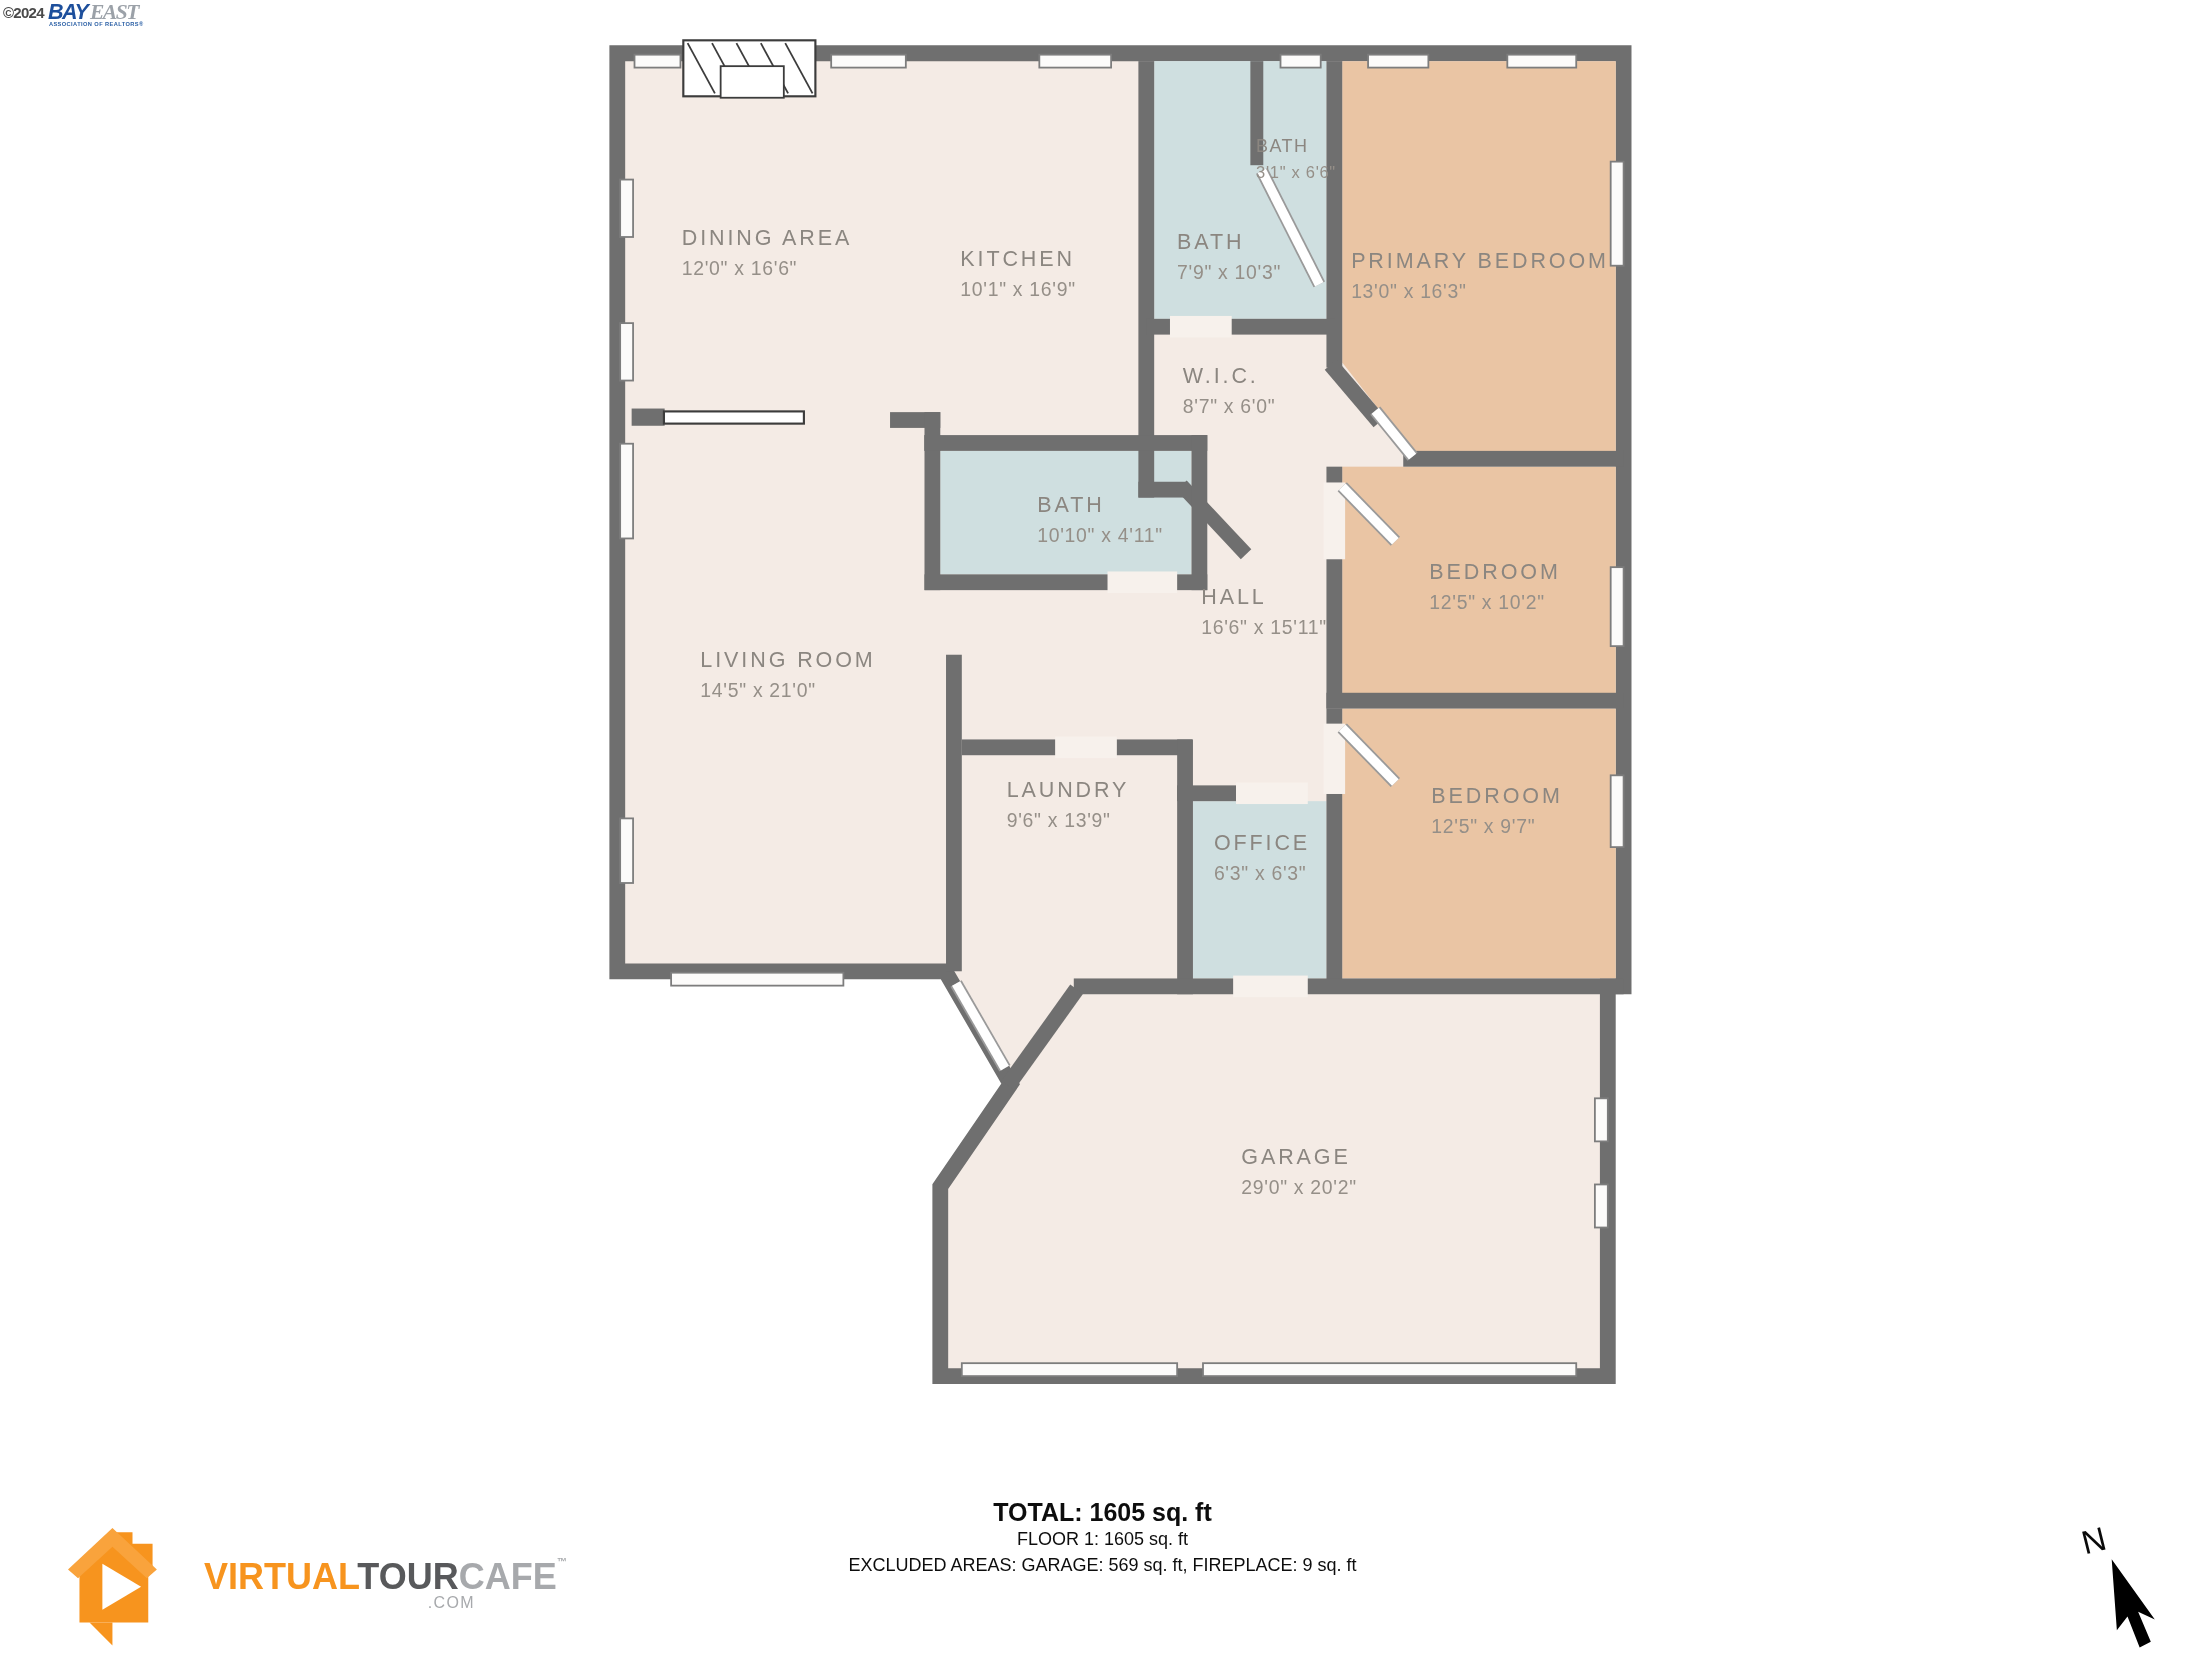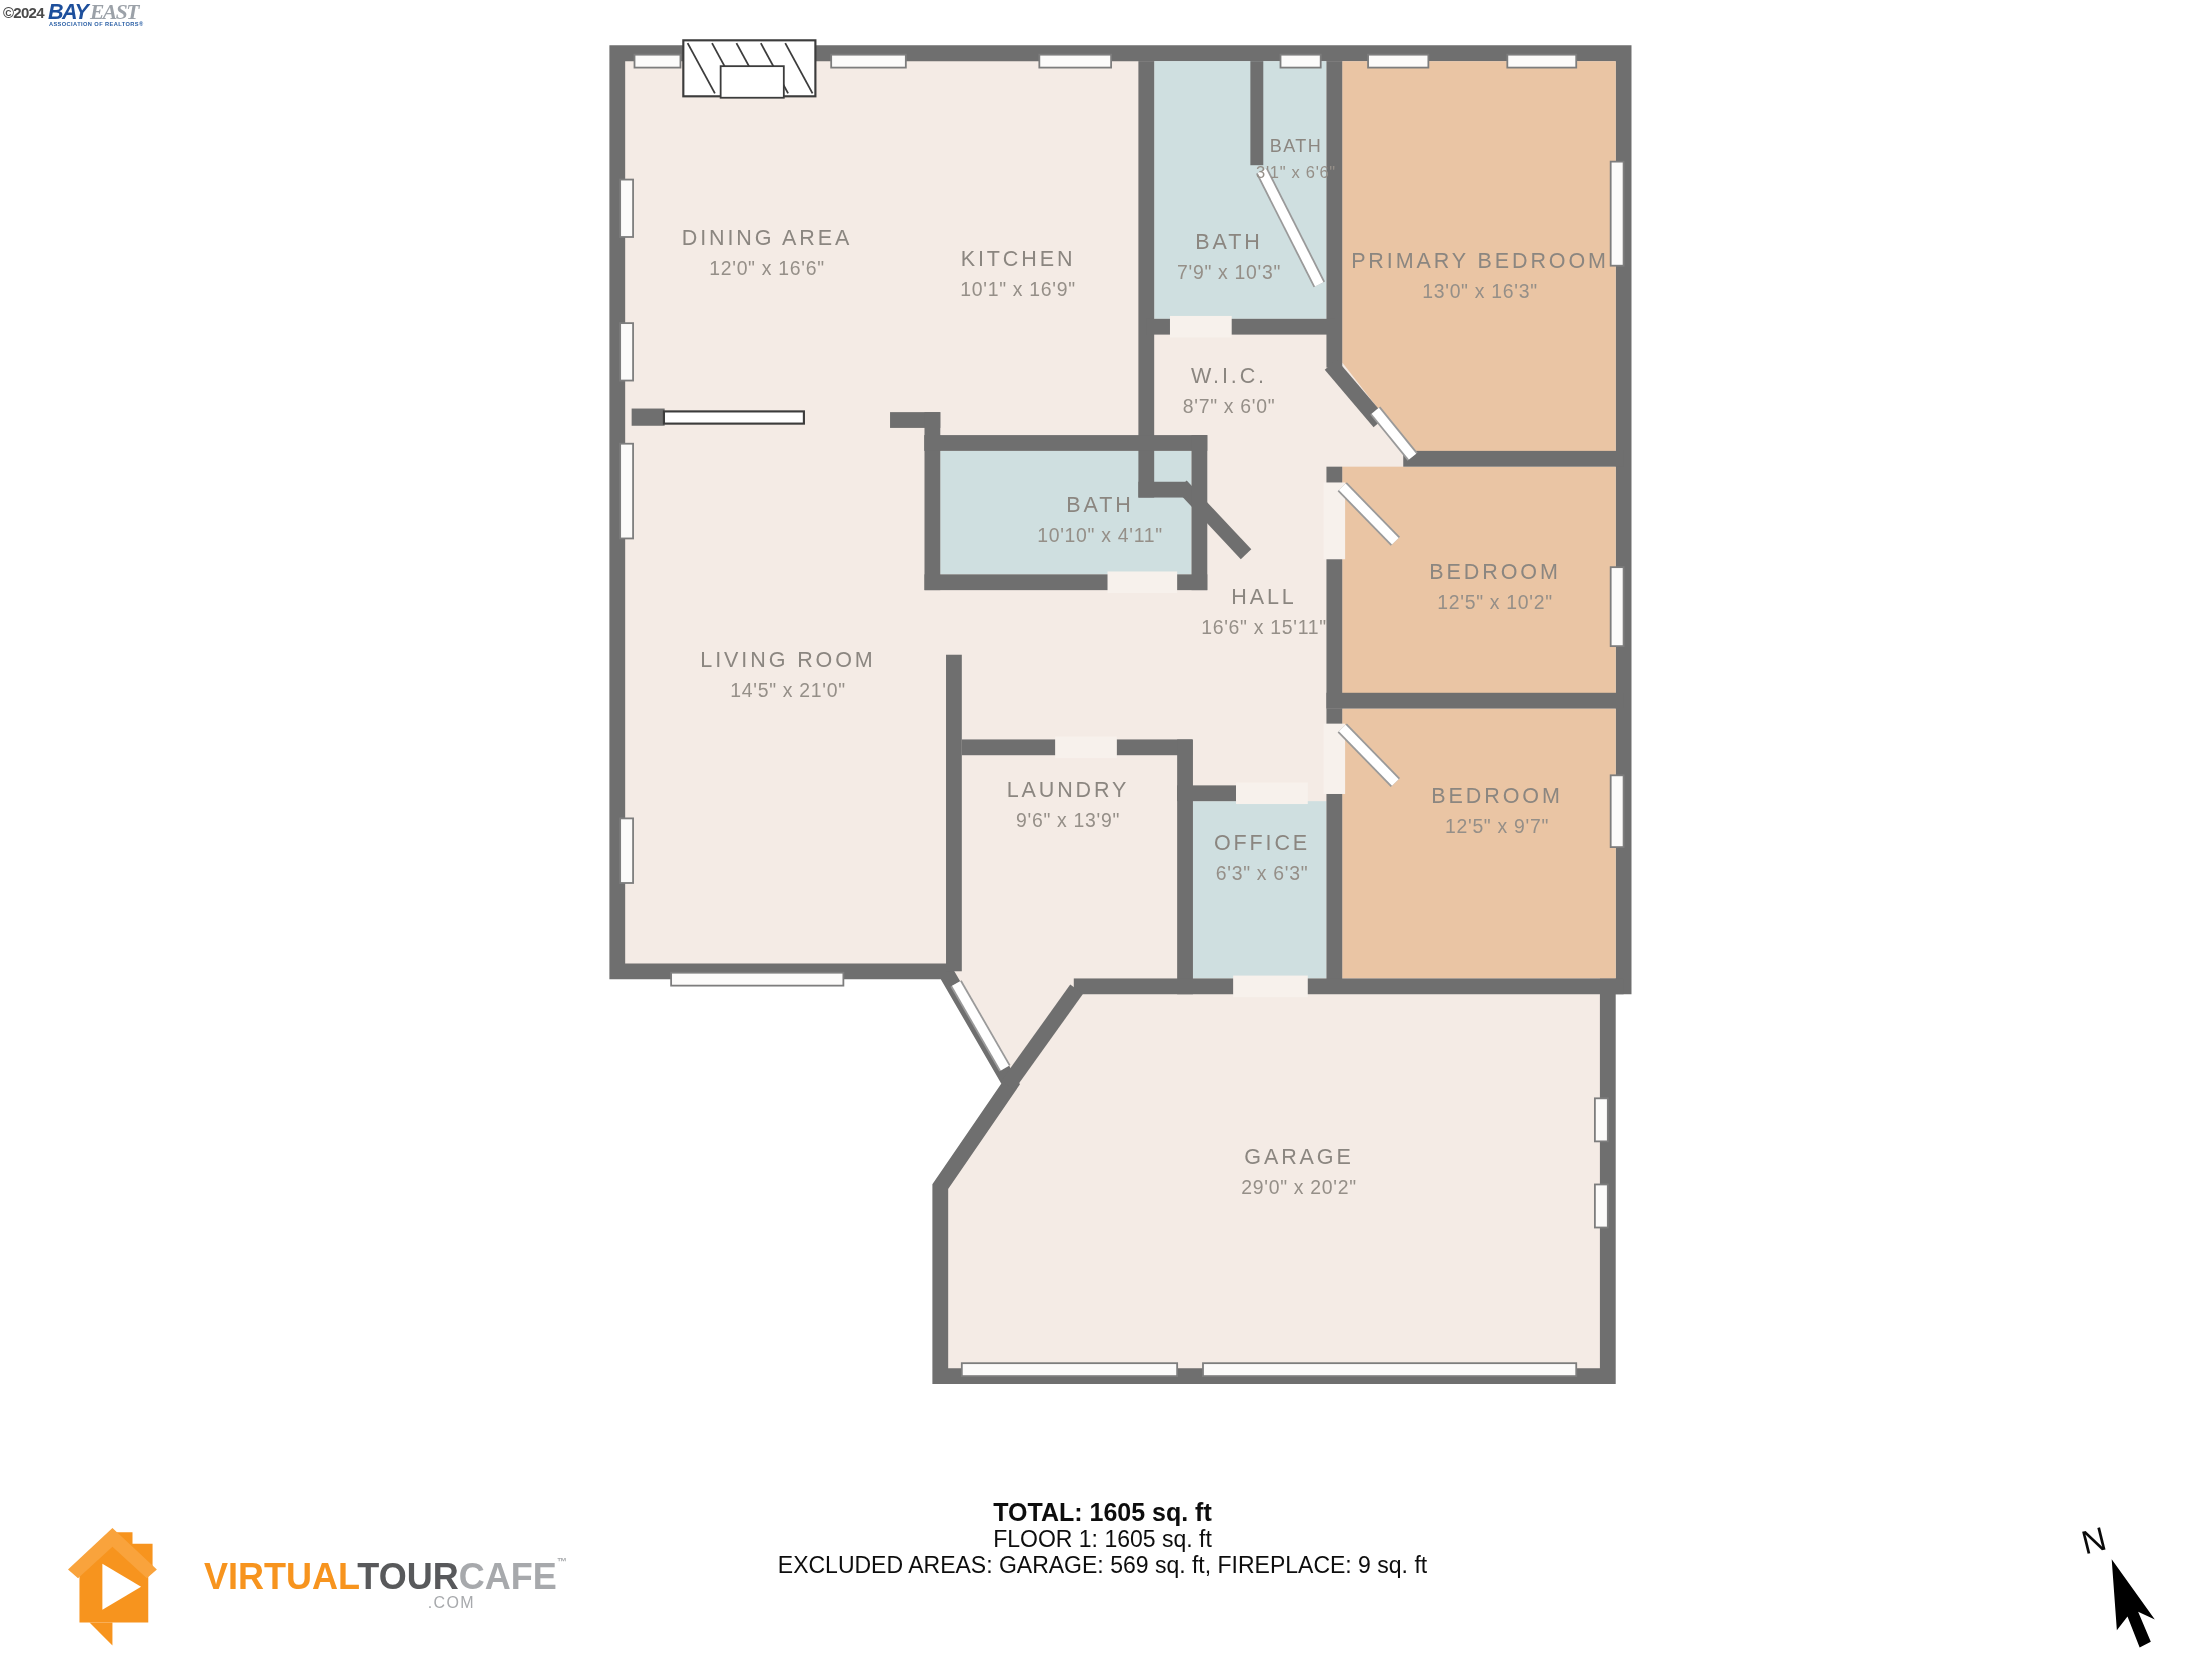--- a/index.html
+++ b/index.html
@@ -6,28 +6,28 @@
     --wall:#6f6f6f; --cream:#f4ebe5; --cyan:#cfdfe0; --tan:#eac5a4;
     --label:#8b8680; --dims:#958f88; --accent:#f7941e;
   }
   html,body{margin:0;padding:0;background:#ffffff;}
   #canvas{position:relative;width:2205px;height:1654px;background:#ffffff;overflow:hidden;
           font-family:"Liberation Sans",sans-serif;}
   svg{position:absolute;left:0;top:0;}
   .wall{fill:var(--wall);}
   .win{fill:#fcfbfa;stroke:#7d7d7d;stroke-width:2.5;}
   .gap{fill:#f7f1ec;}
-  .room-label{position:absolute;transform:translate(-50%,-50%);text-align:center;white-space:nowrap;}
+  .room-label{position:absolute;transform:translate(-50%,-50%);white-space:nowrap;}
   .room-label .rn{display:block;font-size:21.5px;letter-spacing:2.9px;color:var(--label);}
   .room-label .rd{display:block;font-size:19.4px;letter-spacing:0.7px;color:var(--dims);margin-top:5.7px;}
   .room-label.small .rn{font-size:18px;letter-spacing:1.4px;}
   .room-label.small .rd{font-size:16.5px;}
   #summary{position:absolute;left:0;top:1499px;width:2205px;text-align:center;color:#0d0d0d;}
   #summary .l1{font-size:25px;font-weight:bold;line-height:26.6px;}
-  #summary .l2,#summary .l3{font-size:23px;line-height:26.6px;}
+  #summary .l2,#summary .l3{font-size:18px;line-height:26.6px;}
   #summary .l4{font-size:20px;line-height:21.5px;color:#9d9d9d;letter-spacing:0.7px;margin-top:16px;}
   
   #assoc{position:absolute;left:2.9px;top:1.4px;}
   #assoc .cp{position:absolute;left:0;top:2.9px;font-size:15px;font-weight:bold;color:#4a4a4a;letter-spacing:-0.7px;}
   #assoc .bay{position:absolute;left:45px;top:-1.4px;font-size:21.5px;font-weight:bold;font-style:italic;color:#1d4f9c;letter-spacing:-1.4px;}
   #assoc .east{position:absolute;left:87px;top:-1.4px;font-size:21.5px;font-weight:bold;font-style:italic;color:#9ba1a8;letter-spacing:-1.4px;font-family:Liberation Serif, serif;}
   #assoc .sub{position:absolute;left:46px;top:19.4px;font-size:5.7px;font-weight:bold;color:#2a5fa5;letter-spacing:0.4px;white-space:nowrap;}
   
   #vtc{position:absolute;left:68px;top:1522px;width:445px;height:129px;}
   #vtc .word{position:absolute;left:136px;top:34px;font-size:36px;font-weight:bold;letter-spacing:0;white-space:nowrap;}

